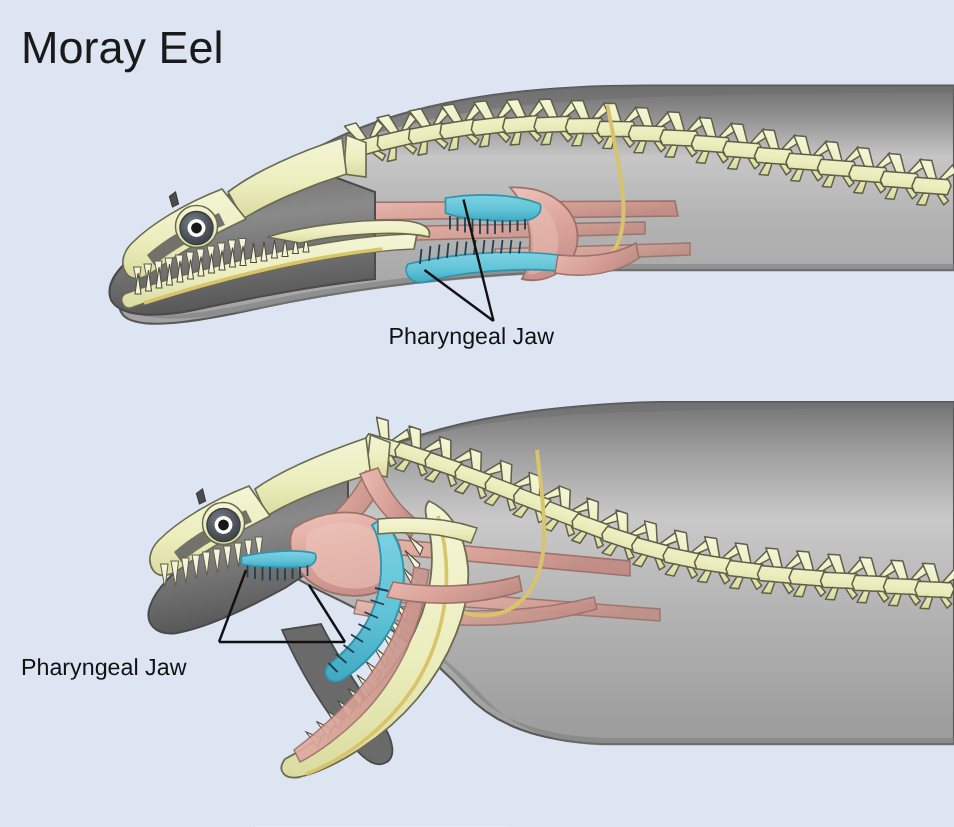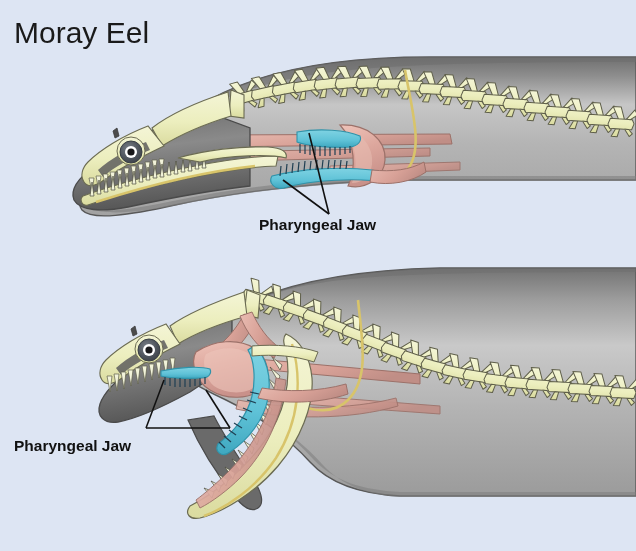--- a/index.html
+++ b/index.html
@@ -30,21 +30,20 @@
     font-size: 30px;
     color: #1a1a1a;
     letter-spacing: 0px;
     white-space: nowrap;
   }
   .label-text {
     position: absolute;
     font-size: 15.5px;
     color: #111111;
     white-space: nowrap;
-    font-weight: bold;
   }
   #label-top  { left: 259px; top: 216px; }
   #label-bot  { left: 14px;  top: 437px; }
 </style>
 </head>
 <body>
 
 <div id="stage">
 
   <svg id="scene" viewBox="0 0 636 551" xmlns="http://www.w3.org/2000/svg">

